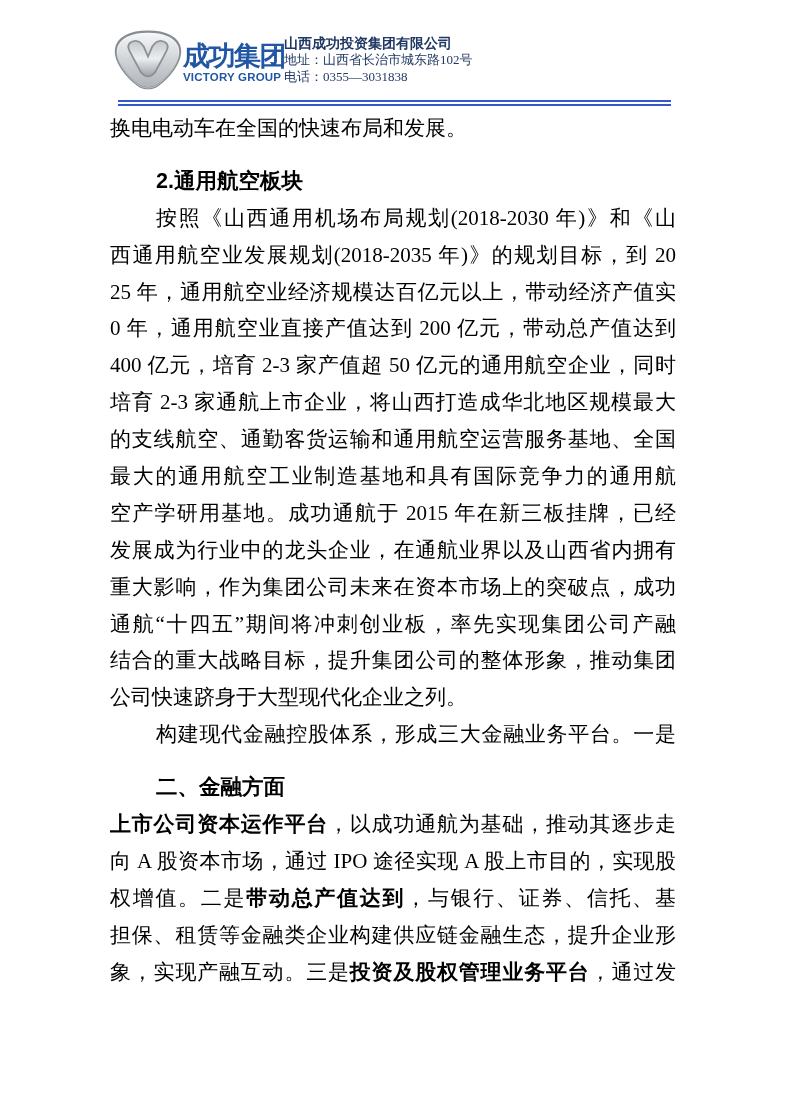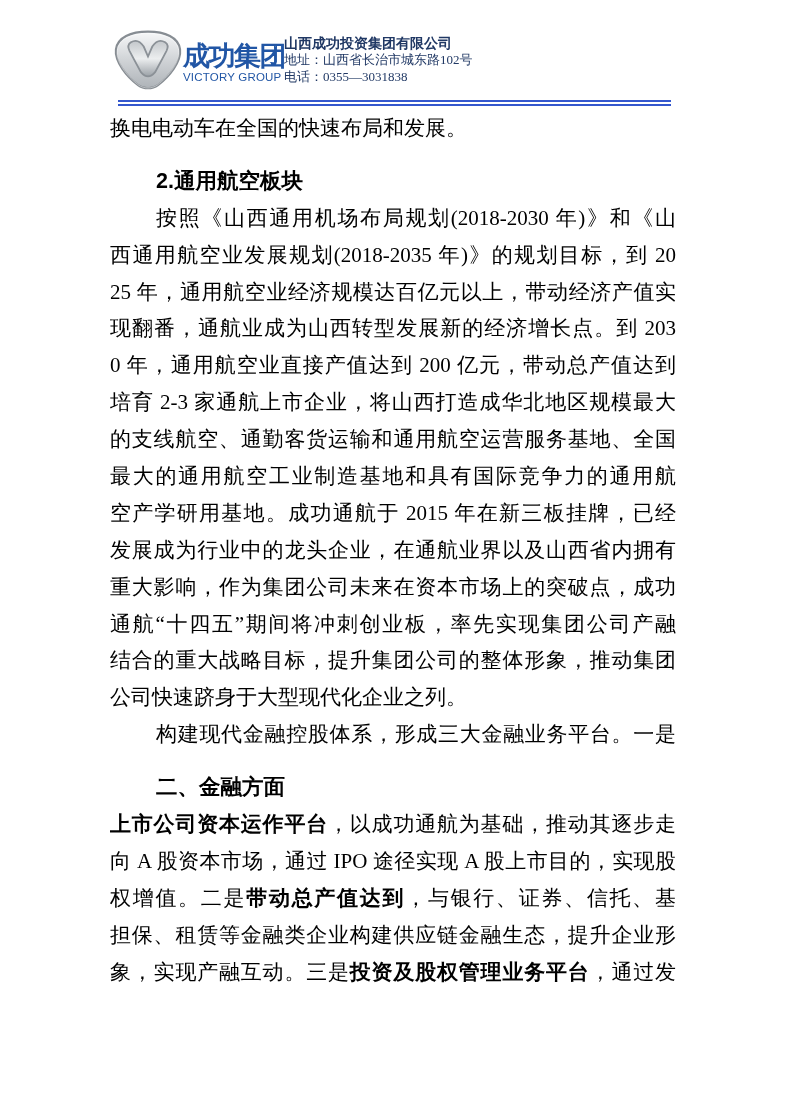--- a/index.html
+++ b/index.html
@@ -28,21 +28,21 @@
   }
   .brand-cn {
     font-size: 27px;
     font-weight: bold;
     letter-spacing: -1.5px;
     line-height: 29px;
     white-space: nowrap;
   }
   .brand-en {
     font-size: 11.5px;
-    font-weight: normal;
+    font-weight: bold;
     letter-spacing: 0.2px;
     line-height: 13px;
     white-space: nowrap;
   }
   .company-info {
     position: absolute;
     left: 284px; top: 34px;
     color: #203864;
   }
   .company-name {
@@ -140,22 +140,22 @@
   </div>
 
   <div class="header-rule"></div>
 
   <main class="doc">
       <div class="line"><span>换电电动车在全国的快速布局和发展。</span></div>
       <div class="line heading indent"><span class="b">2.通用航空板块</span></div>
       <div class="line justify indent"><span>按照《山西通用机场布局规划(2018-2030 年)》和《山</span></div>
       <div class="line justify"><span>西通用航空业发展规划(2018-2035 年)》的规划目标，到 20</span></div>
       <div class="line justify"><span>25 年，通用航空业经济规模达百亿元以上，带动经济产值实</span></div>
-      <div class="line justify"><span>现翻番，通航业成为山西转型发展新的经济增长点。到 203</span></div>
       <div class="line justify"><span>0 年，通用航空业直接产值达到 200 亿元，带动总产值达到</span></div>
+      <div class="line justify"><span>400 亿元，培育 2-3 家产值超 50 亿元的通用航空企业，同时</span></div>
       <div class="line justify"><span>培育 2-3 家通航上市企业，将山西打造成华北地区规模最大</span></div>
       <div class="line justify"><span>的支线航空、通勤客货运输和通用航空运营服务基地、全国</span></div>
       <div class="line justify"><span>最大的通用航空工业制造基地和具有国际竞争力的通用航</span></div>
       <div class="line justify"><span>空产学研用基地。成功通航于 2015 年在新三板挂牌，已经</span></div>
       <div class="line justify"><span>发展成为行业中的龙头企业，在通航业界以及山西省内拥有</span></div>
       <div class="line justify"><span>重大影响，作为集团公司未来在资本市场上的突破点，成功</span></div>
       <div class="line justify"><span>通航“十四五”期间将冲刺创业板，率先实现集团公司产融</span></div>
       <div class="line justify"><span>结合的重大战略目标，提升集团公司的整体形象，推动集团</span></div>
       <div class="line"><span>公司快速跻身于大型现代化企业之列。</span></div>
       <div class="line justify indent"><span>构建现代金融控股体系，形成三大金融业务平台。一是</span></div>

